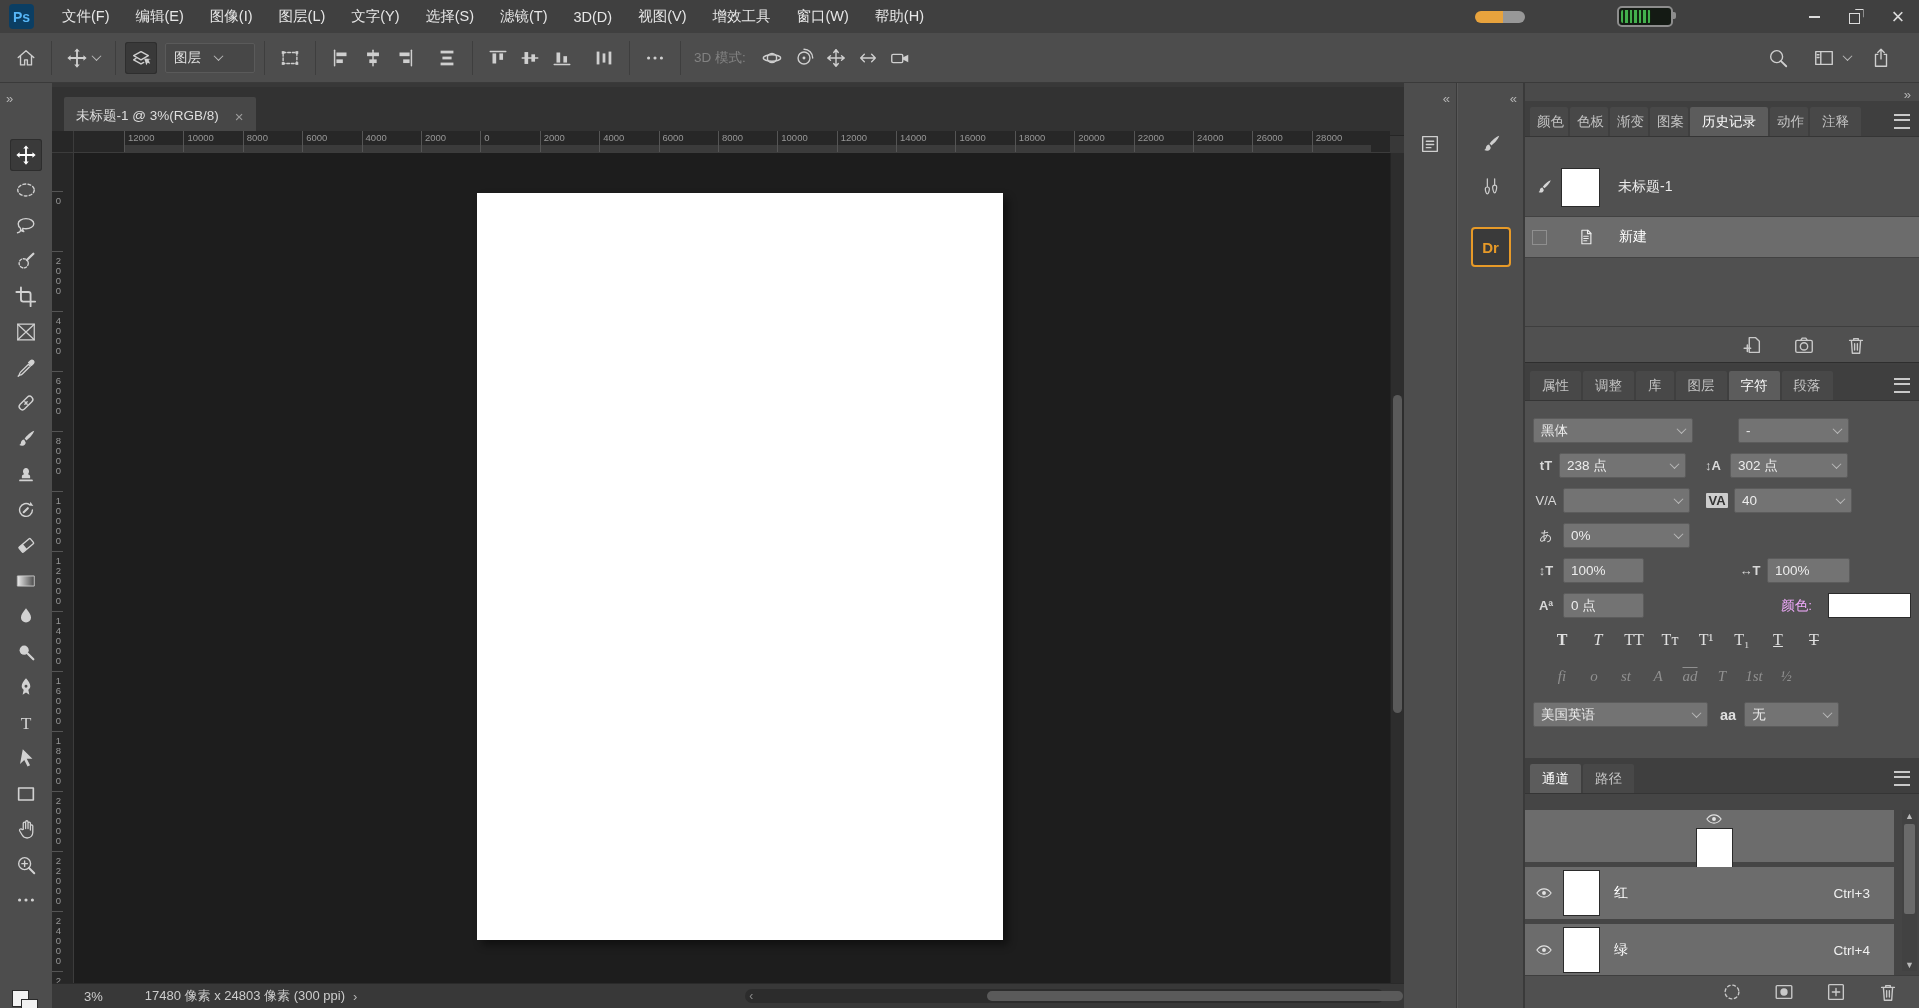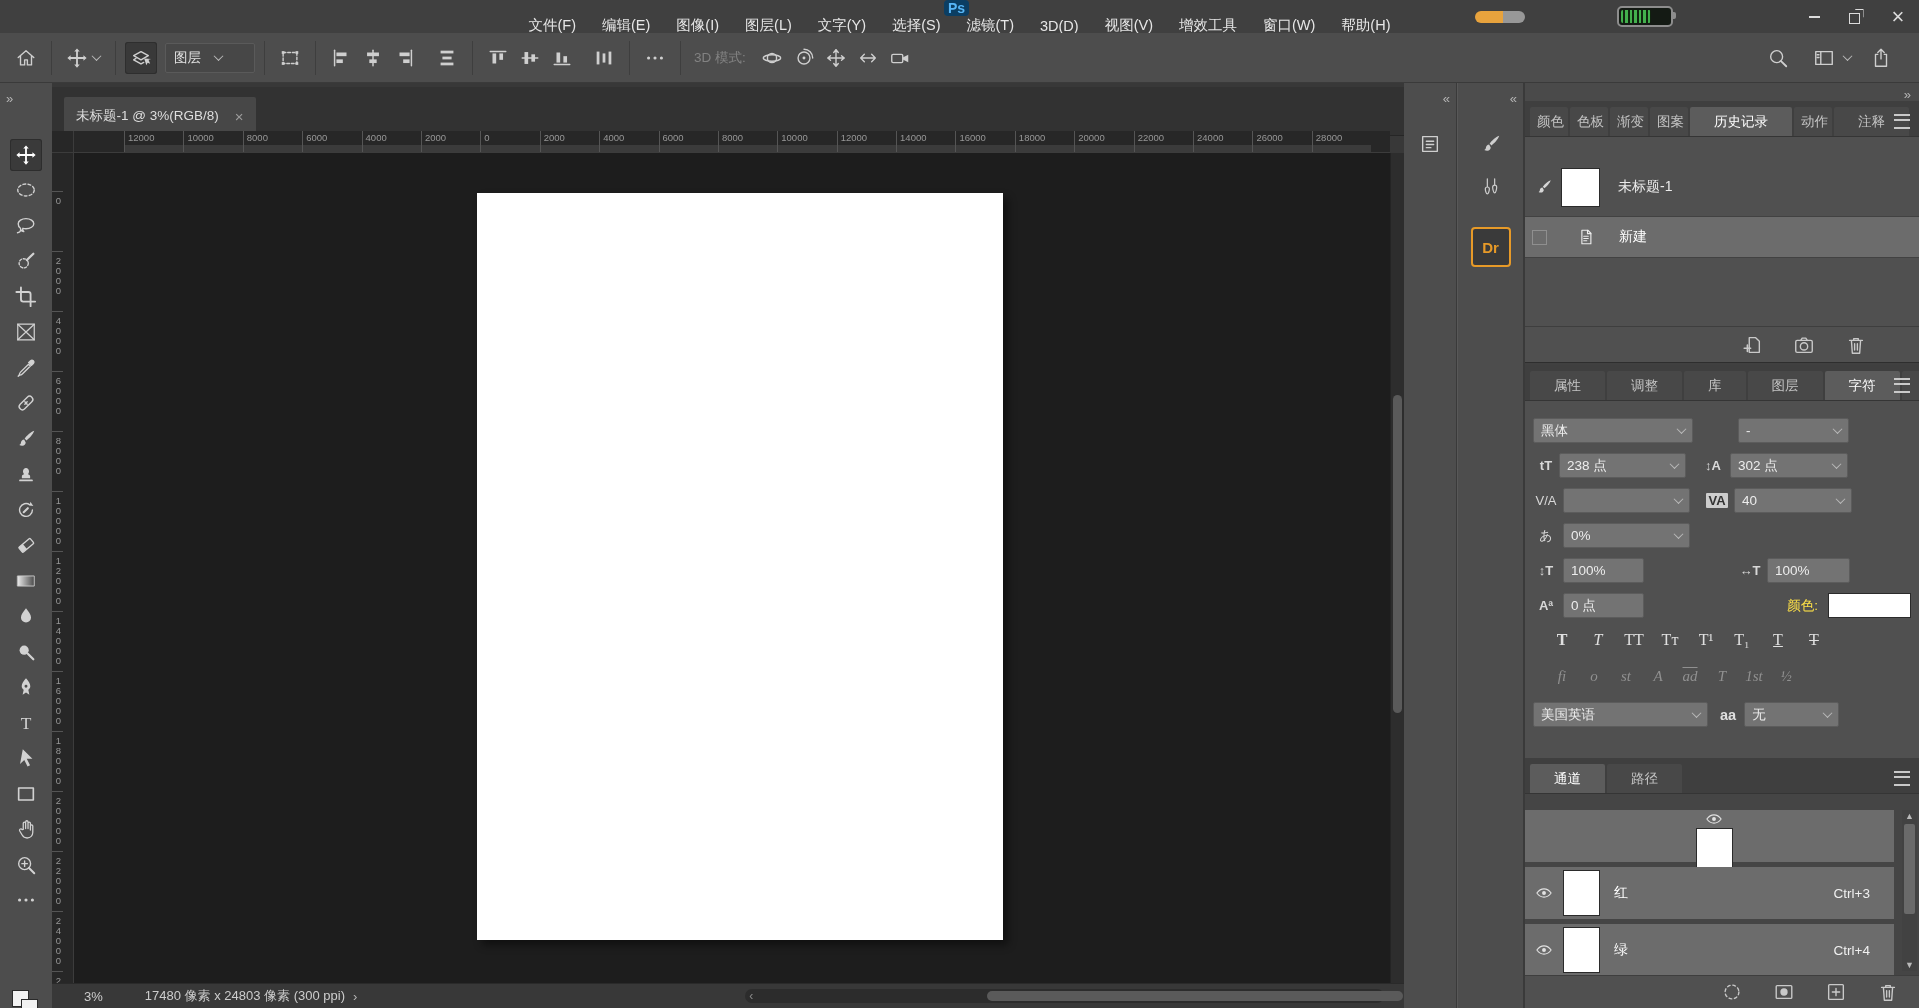--- a/index.html
+++ b/index.html
@@ -5,21 +5,21 @@
   html,body{margin:0;padding:0;background:#222;}
   #app{position:relative;width:1919px;height:1008px;overflow:hidden;background:#4a4a4a;
        font-family:"Liberation Sans","DejaVu Sans",sans-serif;color:#d8d8d8;font-size:13px;
        -webkit-user-select:none;user-select:none;}
   .ic{width:22px;height:22px;fill:none;stroke:currentColor;stroke-width:1.5;stroke-linecap:round;stroke-linejoin:round;display:block;}
   .ic.sm{width:18px;height:18px;}
   .dim{color:#7e7e7e;}
   .chev{display:inline-block;width:6px;height:6px;border-right:1.5px solid #b9b9b9;border-bottom:1.5px solid #b9b9b9;transform:rotate(45deg) translate(-1px,-1px);}
 
   
-  #titlebar{position:absolute;left:0;top:0;width:100%;height:33px;background:#404040;border-bottom:1px solid #313131;display:flex;align-items:center;flex-direction:column;}
+  #titlebar{position:absolute;left:0;top:0;width:100%;height:33px;background:#404040;border-bottom:1px solid #313131;display:flex;align-items:center;}
   .ps-logo{width:25px;height:25px;margin:0 15px 0 9px;border-radius:4px;background:#0b3e63;color:#57b6f7;font-weight:bold;font-size:14px;display:flex;align-items:center;justify-content:center;}
   #menus{display:flex;align-items:center;height:100%;}
   .menu-item{padding:0 13px;height:100%;display:flex;align-items:center;color:#e6e6e6;font-size:14.5px;cursor:default;}
   .tb-widgets{position:absolute;right:0;top:0;height:33px;display:flex;align-items:center;}
   .pill{width:50px;height:12px;border-radius:6px;background:linear-gradient(to right,#e8a33d 0 56%,#989898 56%);margin-right:92px;}
   .battery{width:52px;height:17px;border:2px solid #8d8d8d;border-radius:5px;position:relative;margin-right:120px;background:#141a14;}
   .battery::after{content:"";position:absolute;right:-5px;top:4px;width:3px;height:7px;background:#8d8d8d;border-radius:0 2px 2px 0;}
   .battery .juice{position:absolute;left:2px;top:2px;bottom:2px;width:58%;background:repeating-linear-gradient(90deg,#43b04d 0 2.5px,#10240f 2.5px 4.5px);border-radius:2px;}
   .wcbtn{width:42px;height:33px;display:flex;align-items:center;justify-content:center;color:#dcdcdc;font-size:15px;}
   .wc-min::before{content:"";width:11px;height:2px;background:currentColor;display:block;}
@@ -76,21 +76,21 @@
   #dock1{left:1404px;width:53px;}
   #dock2{left:1457px;width:67px;border-left:1px solid #585858;}
   .dockstrip .collapse{position:absolute;right:8px;top:8px;color:#b5b5b5;font-size:13px;letter-spacing:-2px;}
   .dockicon{position:absolute;left:50%;transform:translateX(-50%);width:32px;height:32px;display:flex;align-items:center;justify-content:center;color:#cfcfcf;border-radius:3px;}
   #drbtn{position:absolute;left:50%;transform:translateX(-50%);top:144px;width:36px;height:36px;border:2px solid #e79a28;border-radius:4px;background:#3a3a3a;color:#e79a28;font-weight:bold;font-size:15px;display:flex;align-items:center;justify-content:center;}
 
   
   #rpanels{position:absolute;left:1524px;top:83px;width:395px;bottom:0;background:#4a4a4a;border-left:1px solid #3a3a3a;box-sizing:border-box;}
   #rpanels .rp-collapse{position:absolute;right:10px;top:4px;color:#b5b5b5;font-size:13px;letter-spacing:-2px;}
   .ptabrow{position:relative;height:36px;background:#3f3f3f;border-bottom:1px solid #353535;display:flex;align-items:flex-end;padding:0 0 0 5px;box-sizing:border-box;}
-  .ptab{height:29px;display:flex;align-items:center;padding:0 24px;background:#484848;color:#c4c4c4;margin-right:2px;font-size:13.5px;border-radius:2px 2px 0 0;flex:none;white-space:nowrap;}
+  .ptab{height:29px;display:flex;align-items:center;padding:0 12px;background:#484848;color:#c4c4c4;margin-right:2px;font-size:13.5px;border-radius:2px 2px 0 0;flex:none;white-space:nowrap;}
   .ptab.active{background:#5c5c5c;color:#ffffff;}
   .ptab.trunc{width:24px;padding:0 7px;overflow:hidden;}
   .pmenu{position:absolute;right:9px;top:13px;width:16px;height:11px;border-top:2px solid #c9c9c9;border-bottom:2px solid #c9c9c9;}
   .pmenu::after{content:"";display:block;height:2px;background:#c9c9c9;margin-top:2.5px;}
   .pgroup-sep{height:3px;background:#404040;border-top:1px solid #2e2e2e;border-bottom:1px solid #585858;}
 
   
   #grp-history{position:absolute;left:0;top:18px;width:100%;height:261px;}
   #hist-body{position:absolute;top:36px;left:0;right:0;bottom:36px;background:#505050;}
   .hist-snap{position:absolute;left:0;top:24px;width:100%;height:52px;display:flex;align-items:center;}
@@ -121,21 +121,21 @@
   .stylebtns{display:flex;gap:6px;padding-left:14px;margin-bottom:10px;height:26px;align-items:center;}
   .stybtn{width:30px;height:26px;display:flex;align-items:center;justify-content:center;color:#e0e0e0;font-family:"Liberation Serif","DejaVu Serif",serif;font-size:16px;border-radius:2px;}
   .stybtn.s-bold{font-weight:bold;}
   .stybtn.s-italic{font-style:italic;}
   .stybtn.s-under{text-decoration:underline;}
   .stybtn.s-strike{text-decoration:line-through;}
   .otbtns{display:flex;gap:2px;padding-left:14px;margin-bottom:12px;height:26px;align-items:center;}
   .otbtn{width:30px;height:26px;display:flex;align-items:center;justify-content:center;color:#909090;font-family:"Liberation Serif","DejaVu Serif",serif;font-size:15px;font-style:italic;}
   .otbtn.s-arrow{text-decoration:overline;}
   .aa-ic{color:#e0e0e0;font-size:14.5px;margin:0 8px 0 12px;font-weight:bold;}
-  .colorlabel{color:#fde047;font-size:13.5px;margin-left:auto;margin-right:10px;}
+  .colorlabel{color:#f0abfc;font-size:13.5px;margin-left:auto;margin-right:16px;}
   .colorswatch{width:83px;height:25px;background:#ffffff;border:1px solid #2b2b2b;box-sizing:border-box;}
 
   
   #grp-channels{position:absolute;left:0;top:675px;width:100%;bottom:0;}
   #chan-body{position:absolute;top:36px;left:0;right:0;bottom:33px;background:#454545;}
   .chan-row{position:absolute;left:0;width:369px;height:52px;background:#6c6c6c;display:flex;align-items:center;color:#fff;}
   .chan-row .eye{width:20px;margin-left:9px;color:#e2e2e2;flex:none;}
   .chan-thumb{width:35px;height:44px;background:#fff;border:1px solid #2b2b2b;margin-left:9px;flex:none;}
   .chan-name{margin-left:14px;font-size:14px;}
   .chan-key{margin-left:auto;margin-right:24px;font-size:13.5px;color:#f0f0f0;}

